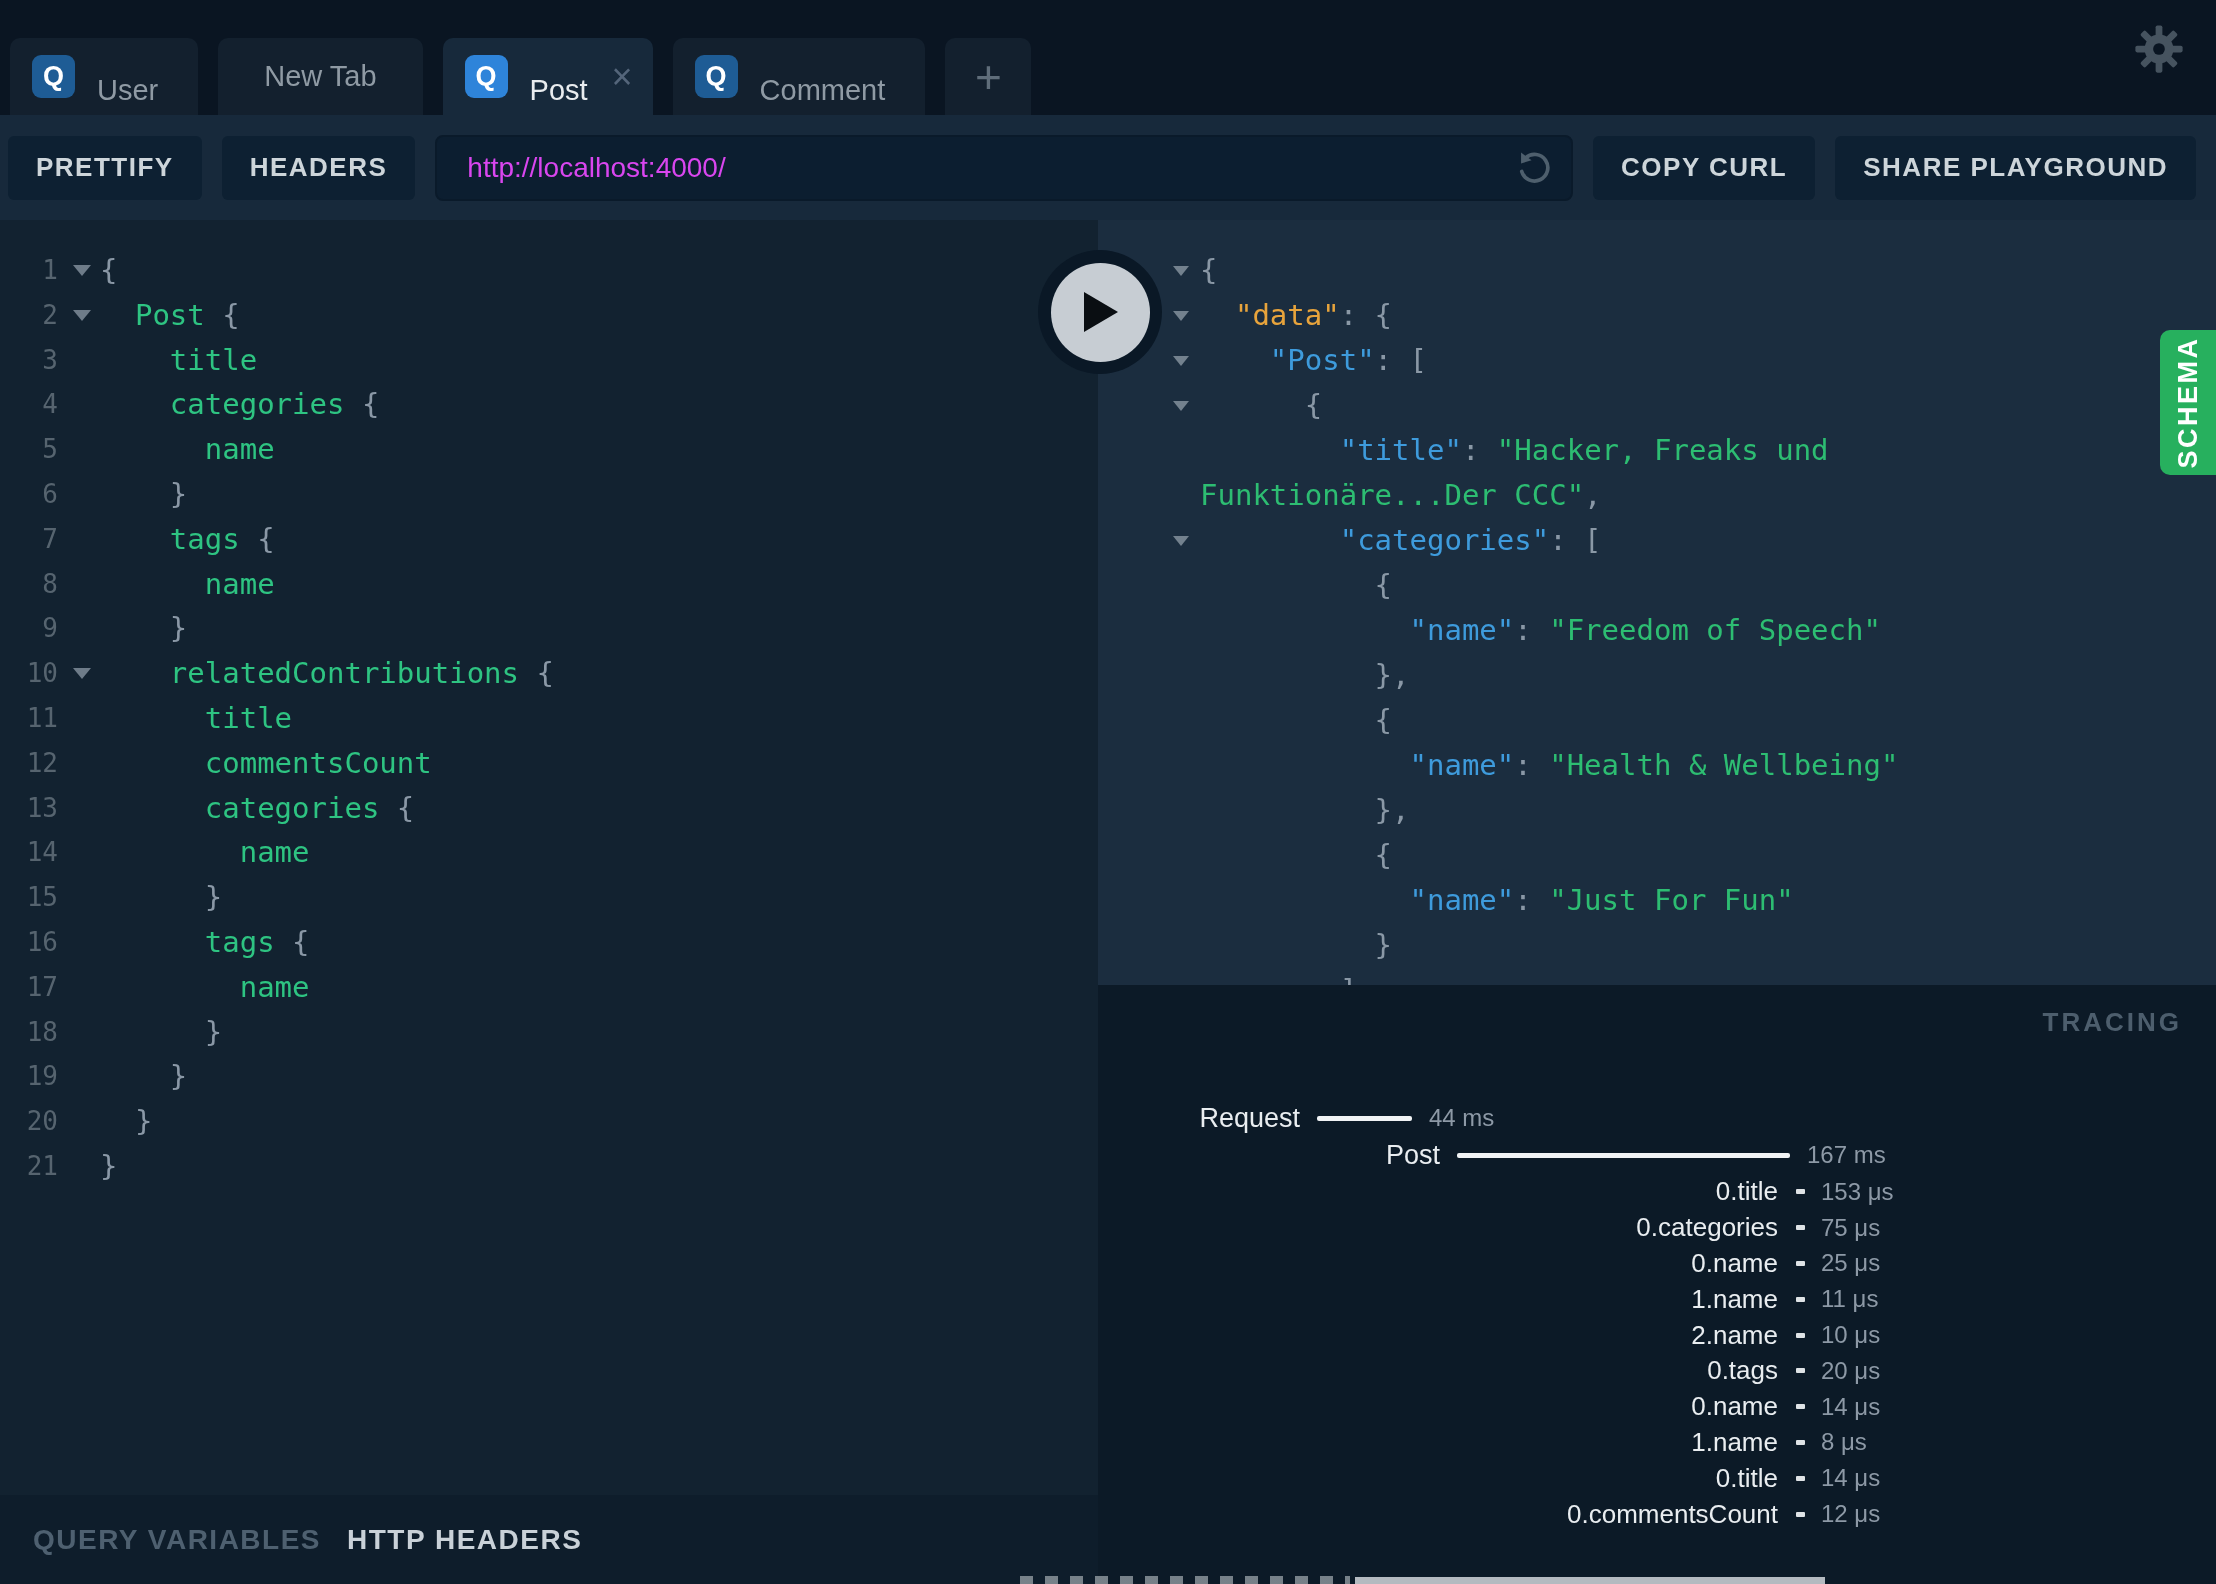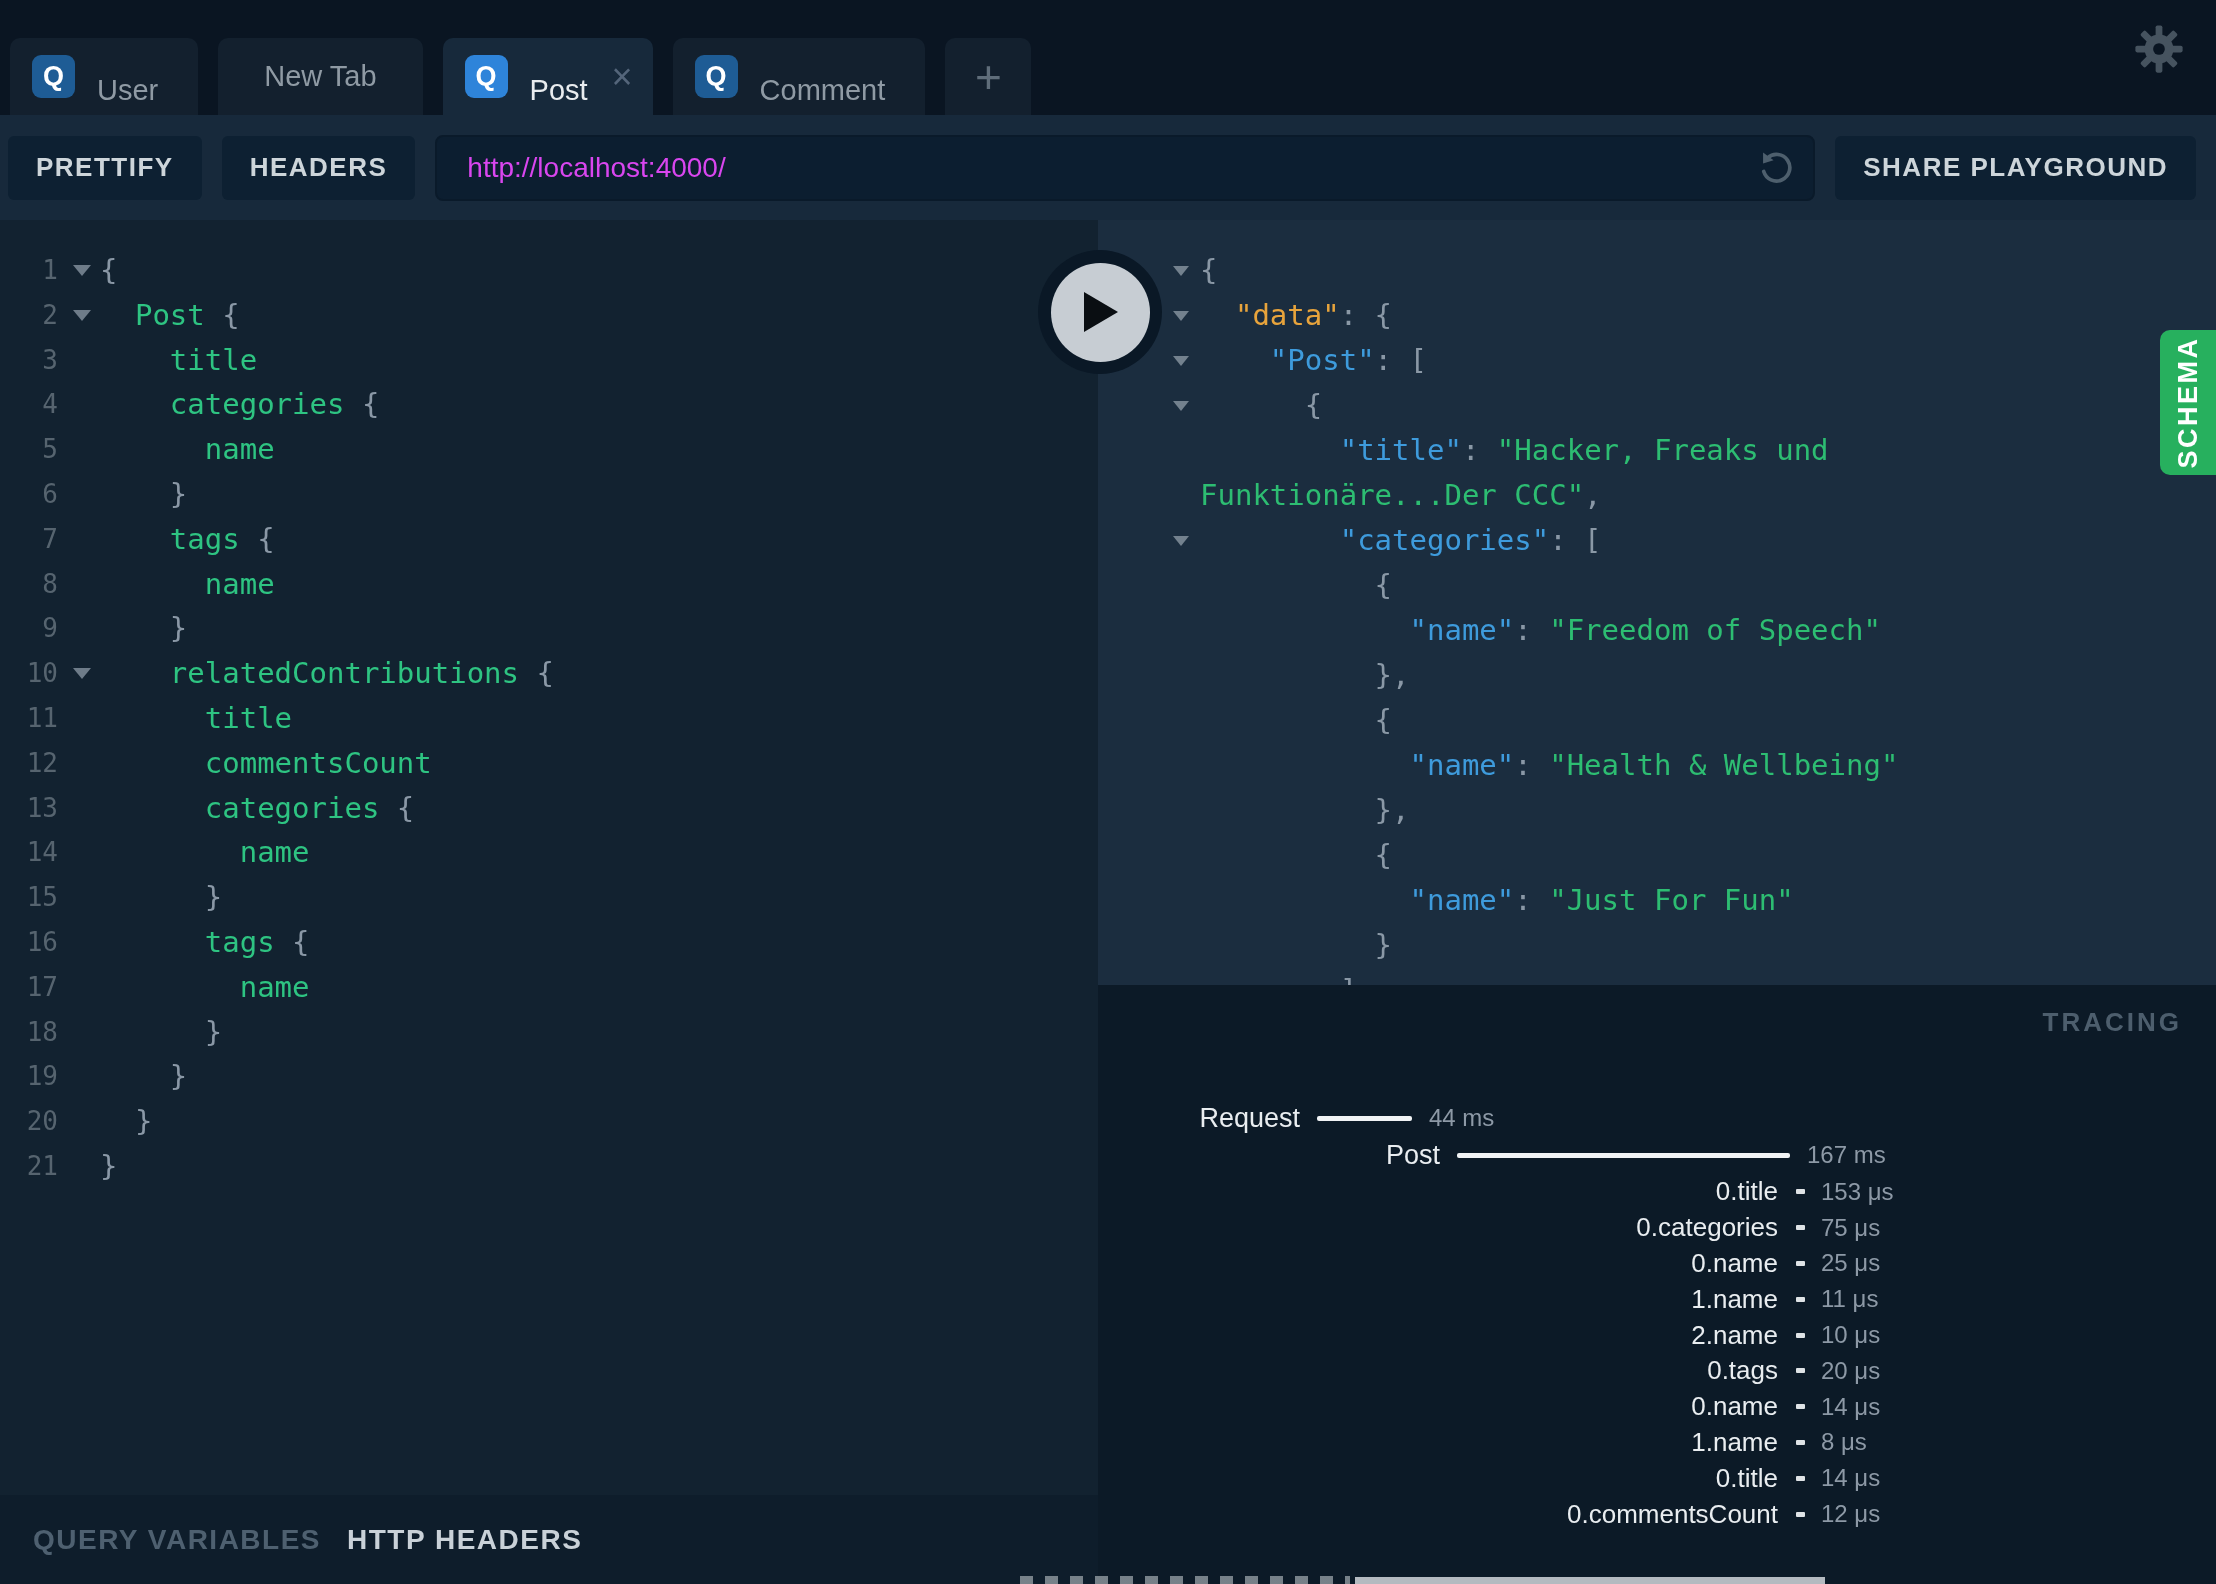--- a/index.html
+++ b/index.html
@@ -129,20 +129,21 @@
   <button class="tbtn">HEADERS</button>
   <div class="urlwrap">
     <input class="urlinput" type="text" value="http://localhost:4000/" style="">
     <div class="undo">
       <svg width="42" height="42" viewBox="0 0 24 24">
         <path d="M7.2 6.2 A 7.6 7.6 0 1 1 5 14" fill="none" stroke="#4e5f6d" stroke-width="2.1" stroke-linecap="round"></path>
         <path d="M4.6 3.2 L4.6 9.4 L10.6 7.6 Z" fill="#4e5f6d"></path>
       </svg>
     </div>
   </div>
+  <button class="tbtn">COPY CURL</button>
   <button class="tbtn">SHARE PLAYGROUND</button>
 </div>
 
 <div class="editor">
   <div>
       <div class="cline">
         <span class="lnum">1</span>
         <span class="foldslot">
           <span class="tri"></span>
         </span>

